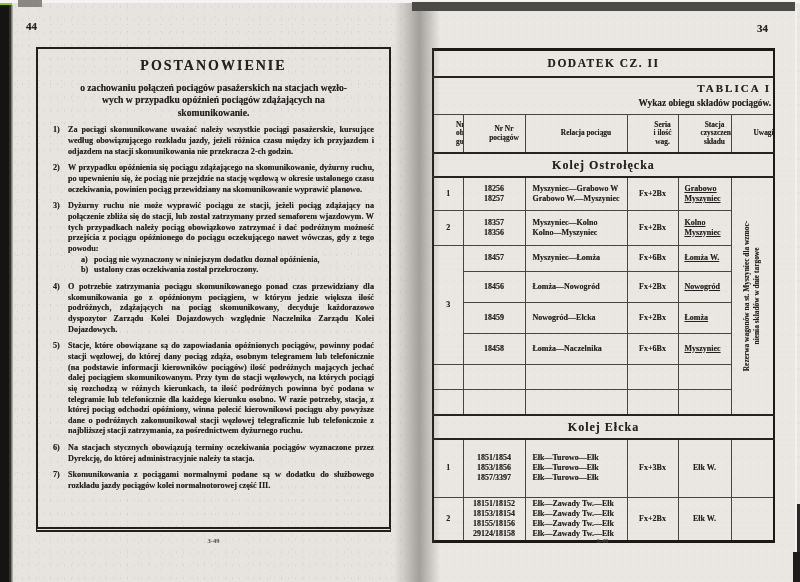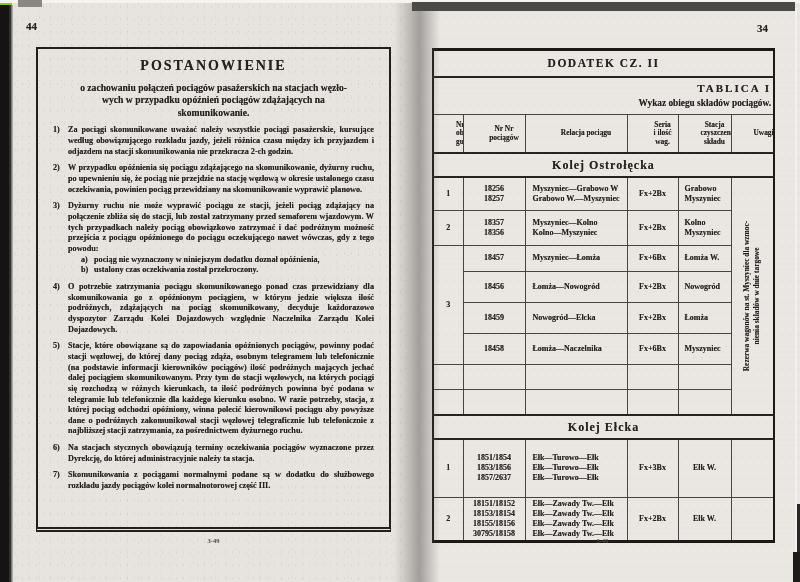--- a/index.html
+++ b/index.html
@@ -52,21 +52,21 @@
   table{border:2px solid #1b1916;border-top:3px solid #1b1916;border-bottom:3px solid #1b1916;}
   .head1{height:25px;text-align:center;font-size:11.5px;letter-spacing:1.5px;border-bottom:2px solid #26231f;}
   .head2{height:36px;text-align:right;border-bottom:1px solid #4a443e;}
   .head2 .t1{font-size:11px;letter-spacing:2px;}
   .head2 .t2{font-size:9.3px;margin-top:2px;}
   th{height:37px;text-align:center;font-size:7.4px;font-weight:bold;line-height:1.15;border-bottom:2px solid #26231f;padding-left:22px;}
   .band td{height:22px;text-align:center;font-size:12px;letter-spacing:1px;
     border-top:2px solid #26231f;border-bottom:2px solid #26231f;border-radius:8px;}
   td{font-size:8px;line-height:1.25;text-align:center;}
   td.rel{text-align:left;padding-left:7px;}
-  td.sta{text-align:left;padding-left:6px;}
+  td.sta{text-align:left;padding-left:6px;text-decoration:underline;}
   .hA{height:33px}.hB{height:35px}.hC{height:26px}.hD{height:31px}.hE{height:31px}
   .hF{height:31px}.hG{height:25px}.hH{height:26px}.hE1{height:58px}.hE2{height:44px}
   td.uwagi{position:relative;}
   .vert{position:absolute;left:50%;top:50%;width:228px;transform:translate(-50%,-50%) rotate(-90deg);
     text-align:center;font-size:7.4px;line-height:1.35;font-weight:bold;}
   #foot-right{position:absolute;left:30px;top:537px;width:341px;text-align:center;font-size:6.5px;font-weight:bold;color:#4a4540;}
 </style>
 </head>
 <body>
 
@@ -256,38 +256,38 @@
         </tr>
 
         <tr class="band">
           <td colspan="6">Kolej Ełcka</td>
         </tr>
         <tr class="hE1">
           <td>1</td>
           <td>
             <div>1851/1854</div>
             <div>1853/1856</div>
-            <div>1857/2637</div>
+            <div>1857/3397</div>
           </td>
           <td class="rel">
             <div>Ełk—Turowo—Ełk</div>
             <div>Ełk—Turowo—Ełk</div>
             <div>Ełk—Turowo—Ełk</div>
           </td>
           <td>Fx+3Bx</td>
           <td>Ełk W.</td>
           <td></td>
         </tr>
         <tr class="hE2">
           <td>2</td>
           <td>
             <div>18151/18152</div>
             <div>18153/18154</div>
             <div>18155/18156</div>
-            <div>30795/18158</div>
+            <div>29124/18158</div>
           </td>
           <td class="rel">
             <div>Ełk—Zawady Tw.—Ełk</div>
             <div>Ełk—Zawady Tw.—Ełk</div>
             <div>Ełk—Zawady Tw.—Ełk</div>
             <div>Ełk—Zawady Tw.—Ełk</div>
           </td>
           <td>Fx+2Bx</td>
           <td>Ełk W.</td>
           <td></td>

